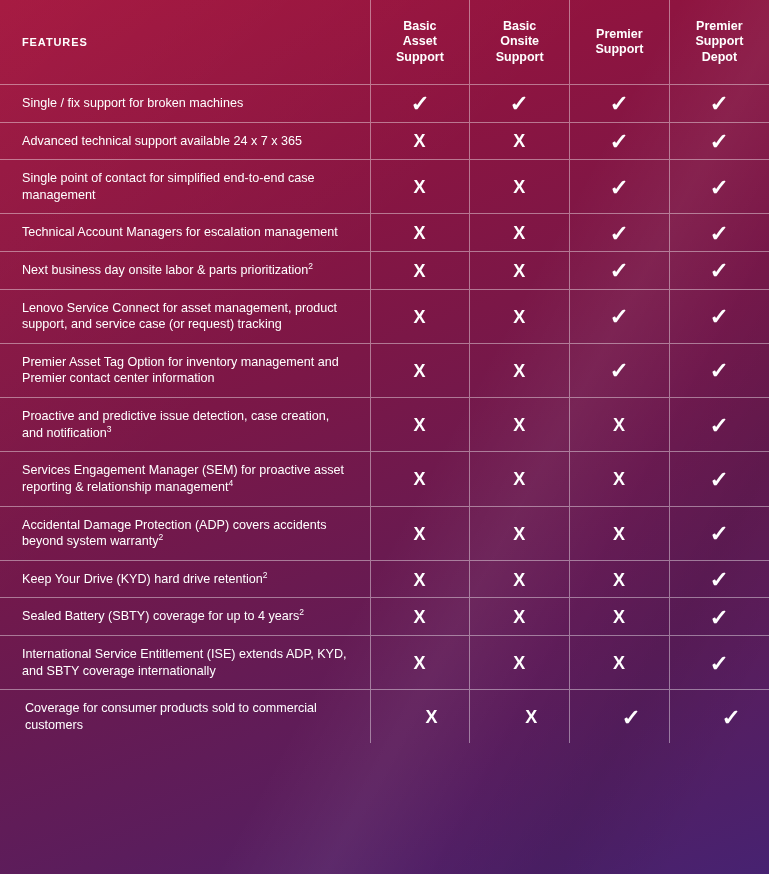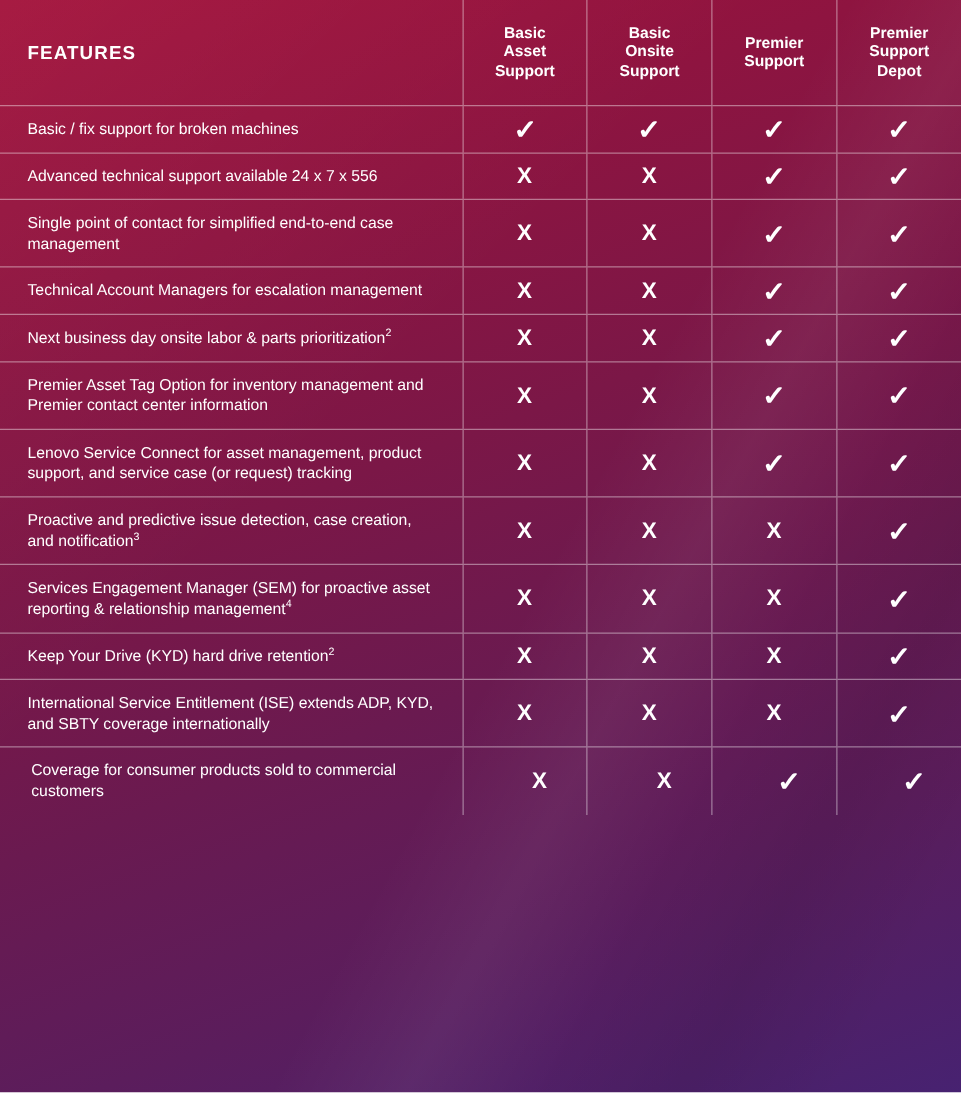--- a/index.html
+++ b/index.html
@@ -40,21 +40,21 @@
 
   thead th {
     vertical-align: middle;
     padding: 0;
     height: 84px;
     border-bottom: 1px solid rgba(255,255,255,0.42);
   }
   th.feature-head {
     text-align: left;
     padding-left: 22px;
-    font-size: 15px;
+    font-size: 11px;
     font-weight: bold;
     letter-spacing: 0.9px;
   }
   th.plan-head {
     text-align: center;
     font-size: 12.5px;
     font-weight: bold;
     line-height: 1.22;
     border-left: 1px solid rgba(255,255,255,0.42);
     padding: 0 6px;
@@ -133,28 +133,28 @@
         </th>
         <th class="plan-head">
           <span class="pl">Premier</span>
           <span class="pl">Support</span>
           <span class="pl">Depot</span>
         </th>
       </tr>
     </thead>
     <tbody id="rows-body">
         <tr>
-          <td class="feature">Basic / fix support for broken machines</td>
-          <td class="mark"><span class="check">✓</span></td>
-          <td class="mark"><span class="check">✓</span></td>
-          <td class="mark"><span class="check">✓</span></td>
-          <td class="mark"><span class="check">✓</span></td>
-        </tr>
-        <tr>
-          <td class="feature">Advanced technical support available 24 x 7 x 556</td>
+          <td class="feature">Single / fix support for broken machines</td>
+          <td class="mark"><span class="check">✓</span></td>
+          <td class="mark"><span class="check">✓</span></td>
+          <td class="mark"><span class="check">✓</span></td>
+          <td class="mark"><span class="check">✓</span></td>
+        </tr>
+        <tr>
+          <td class="feature">Advanced technical support available 24 x 7 x 365</td>
           <td class="mark"><span class="ex">X</span></td>
           <td class="mark"><span class="ex">X</span></td>
           <td class="mark"><span class="check">✓</span></td>
           <td class="mark"><span class="check">✓</span></td>
         </tr>
         <tr>
           <td class="feature">Single point of contact for simplified end-to-end case management</td>
           <td class="mark"><span class="ex">X</span></td>
           <td class="mark"><span class="ex">X</span></td>
           <td class="mark"><span class="check">✓</span></td>
@@ -168,49 +168,63 @@
           <td class="mark"><span class="check">✓</span></td>
         </tr>
         <tr>
           <td class="feature">Next business day onsite labor &amp; parts prioritization<sup>2</sup></td>
           <td class="mark"><span class="ex">X</span></td>
           <td class="mark"><span class="ex">X</span></td>
           <td class="mark"><span class="check">✓</span></td>
           <td class="mark"><span class="check">✓</span></td>
         </tr>
         <tr>
+          <td class="feature">Lenovo Service Connect for asset management, product support, and service case (or request) tracking</td>
+          <td class="mark"><span class="ex">X</span></td>
+          <td class="mark"><span class="ex">X</span></td>
+          <td class="mark"><span class="check">✓</span></td>
+          <td class="mark"><span class="check">✓</span></td>
+        </tr>
+        <tr>
           <td class="feature">Premier Asset Tag Option for inventory management and Premier contact center information</td>
           <td class="mark"><span class="ex">X</span></td>
           <td class="mark"><span class="ex">X</span></td>
           <td class="mark"><span class="check">✓</span></td>
           <td class="mark"><span class="check">✓</span></td>
         </tr>
         <tr>
-          <td class="feature">Lenovo Service Connect for asset management, product support, and service case (or request) tracking</td>
-          <td class="mark"><span class="ex">X</span></td>
-          <td class="mark"><span class="ex">X</span></td>
-          <td class="mark"><span class="check">✓</span></td>
-          <td class="mark"><span class="check">✓</span></td>
-        </tr>
-        <tr>
           <td class="feature">Proactive and predictive issue detection, case creation, and notification<sup>3</sup></td>
           <td class="mark"><span class="ex">X</span></td>
           <td class="mark"><span class="ex">X</span></td>
           <td class="mark"><span class="ex">X</span></td>
           <td class="mark"><span class="check">✓</span></td>
         </tr>
         <tr>
           <td class="feature">Services Engagement Manager (SEM) for proactive asset reporting &amp; relationship management<sup>4</sup></td>
           <td class="mark"><span class="ex">X</span></td>
           <td class="mark"><span class="ex">X</span></td>
           <td class="mark"><span class="ex">X</span></td>
           <td class="mark"><span class="check">✓</span></td>
         </tr>
         <tr>
+          <td class="feature">Accidental Damage Protection (ADP) covers accidents beyond system warranty<sup>2</sup></td>
+          <td class="mark"><span class="ex">X</span></td>
+          <td class="mark"><span class="ex">X</span></td>
+          <td class="mark"><span class="ex">X</span></td>
+          <td class="mark"><span class="check">✓</span></td>
+        </tr>
+        <tr>
           <td class="feature">Keep Your Drive (KYD) hard drive retention<sup>2</sup></td>
+          <td class="mark"><span class="ex">X</span></td>
+          <td class="mark"><span class="ex">X</span></td>
+          <td class="mark"><span class="ex">X</span></td>
+          <td class="mark"><span class="check">✓</span></td>
+        </tr>
+        <tr>
+          <td class="feature">Sealed Battery (SBTY) coverage for up to 4 years<sup>2</sup></td>
           <td class="mark"><span class="ex">X</span></td>
           <td class="mark"><span class="ex">X</span></td>
           <td class="mark"><span class="ex">X</span></td>
           <td class="mark"><span class="check">✓</span></td>
         </tr>
         <tr>
           <td class="feature">International Service Entitlement (ISE) extends ADP, KYD, and SBTY coverage internationally</td>
           <td class="mark"><span class="ex">X</span></td>
           <td class="mark"><span class="ex">X</span></td>
           <td class="mark"><span class="ex">X</span></td>

